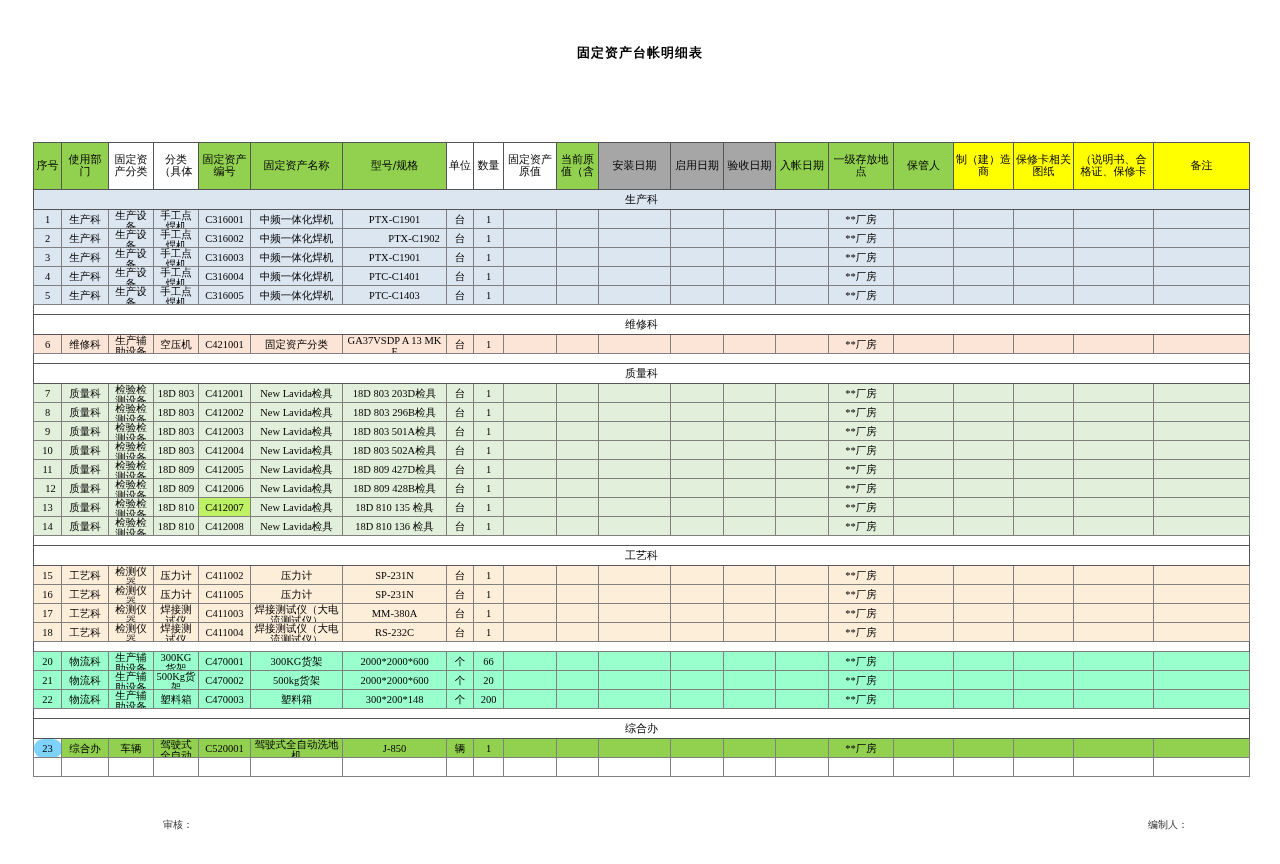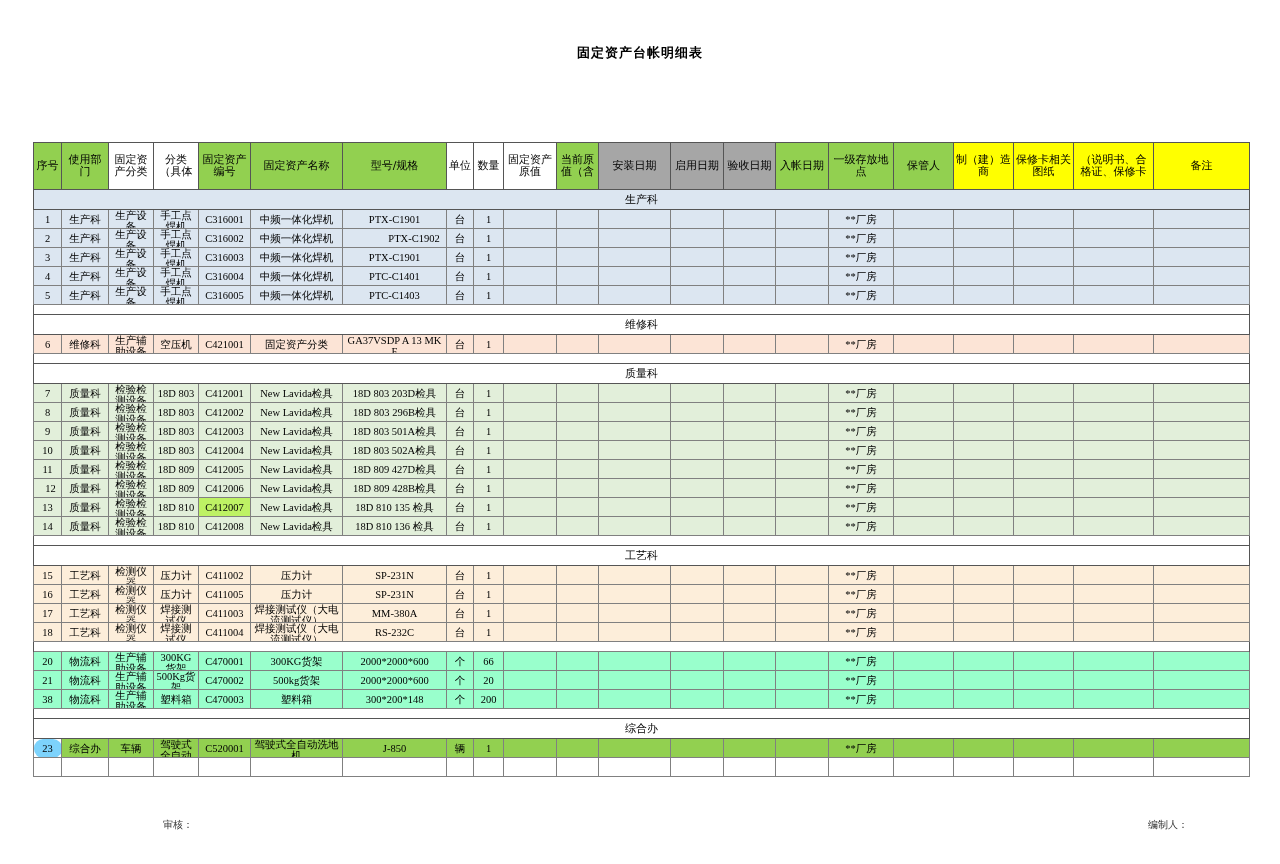--- a/index.html
+++ b/index.html
@@ -1508,21 +1508,21 @@
           </td>
           <td style="background: rgb(153, 255, 204);">
             <span class="cellclip"></span>
           </td>
           <td style="background: rgb(153, 255, 204);">
             <span class="cellclip"></span>
           </td>
         </tr>
         <tr class="data">
           <td style="background: rgb(153, 255, 204);">
-            <span class="cellclip">38</span>
+            <span class="cellclip">22</span>
           </td>
           <td style="background: rgb(153, 255, 204);">
             <span class="cellclip">物流科</span>
           </td>
           <td style="background: rgb(153, 255, 204);">
             <span class="cellclip">生产辅助设备</span>
           </td>
           <td style="background: rgb(153, 255, 204);">
             <span class="cellclip">塑料箱</span>
           </td>

